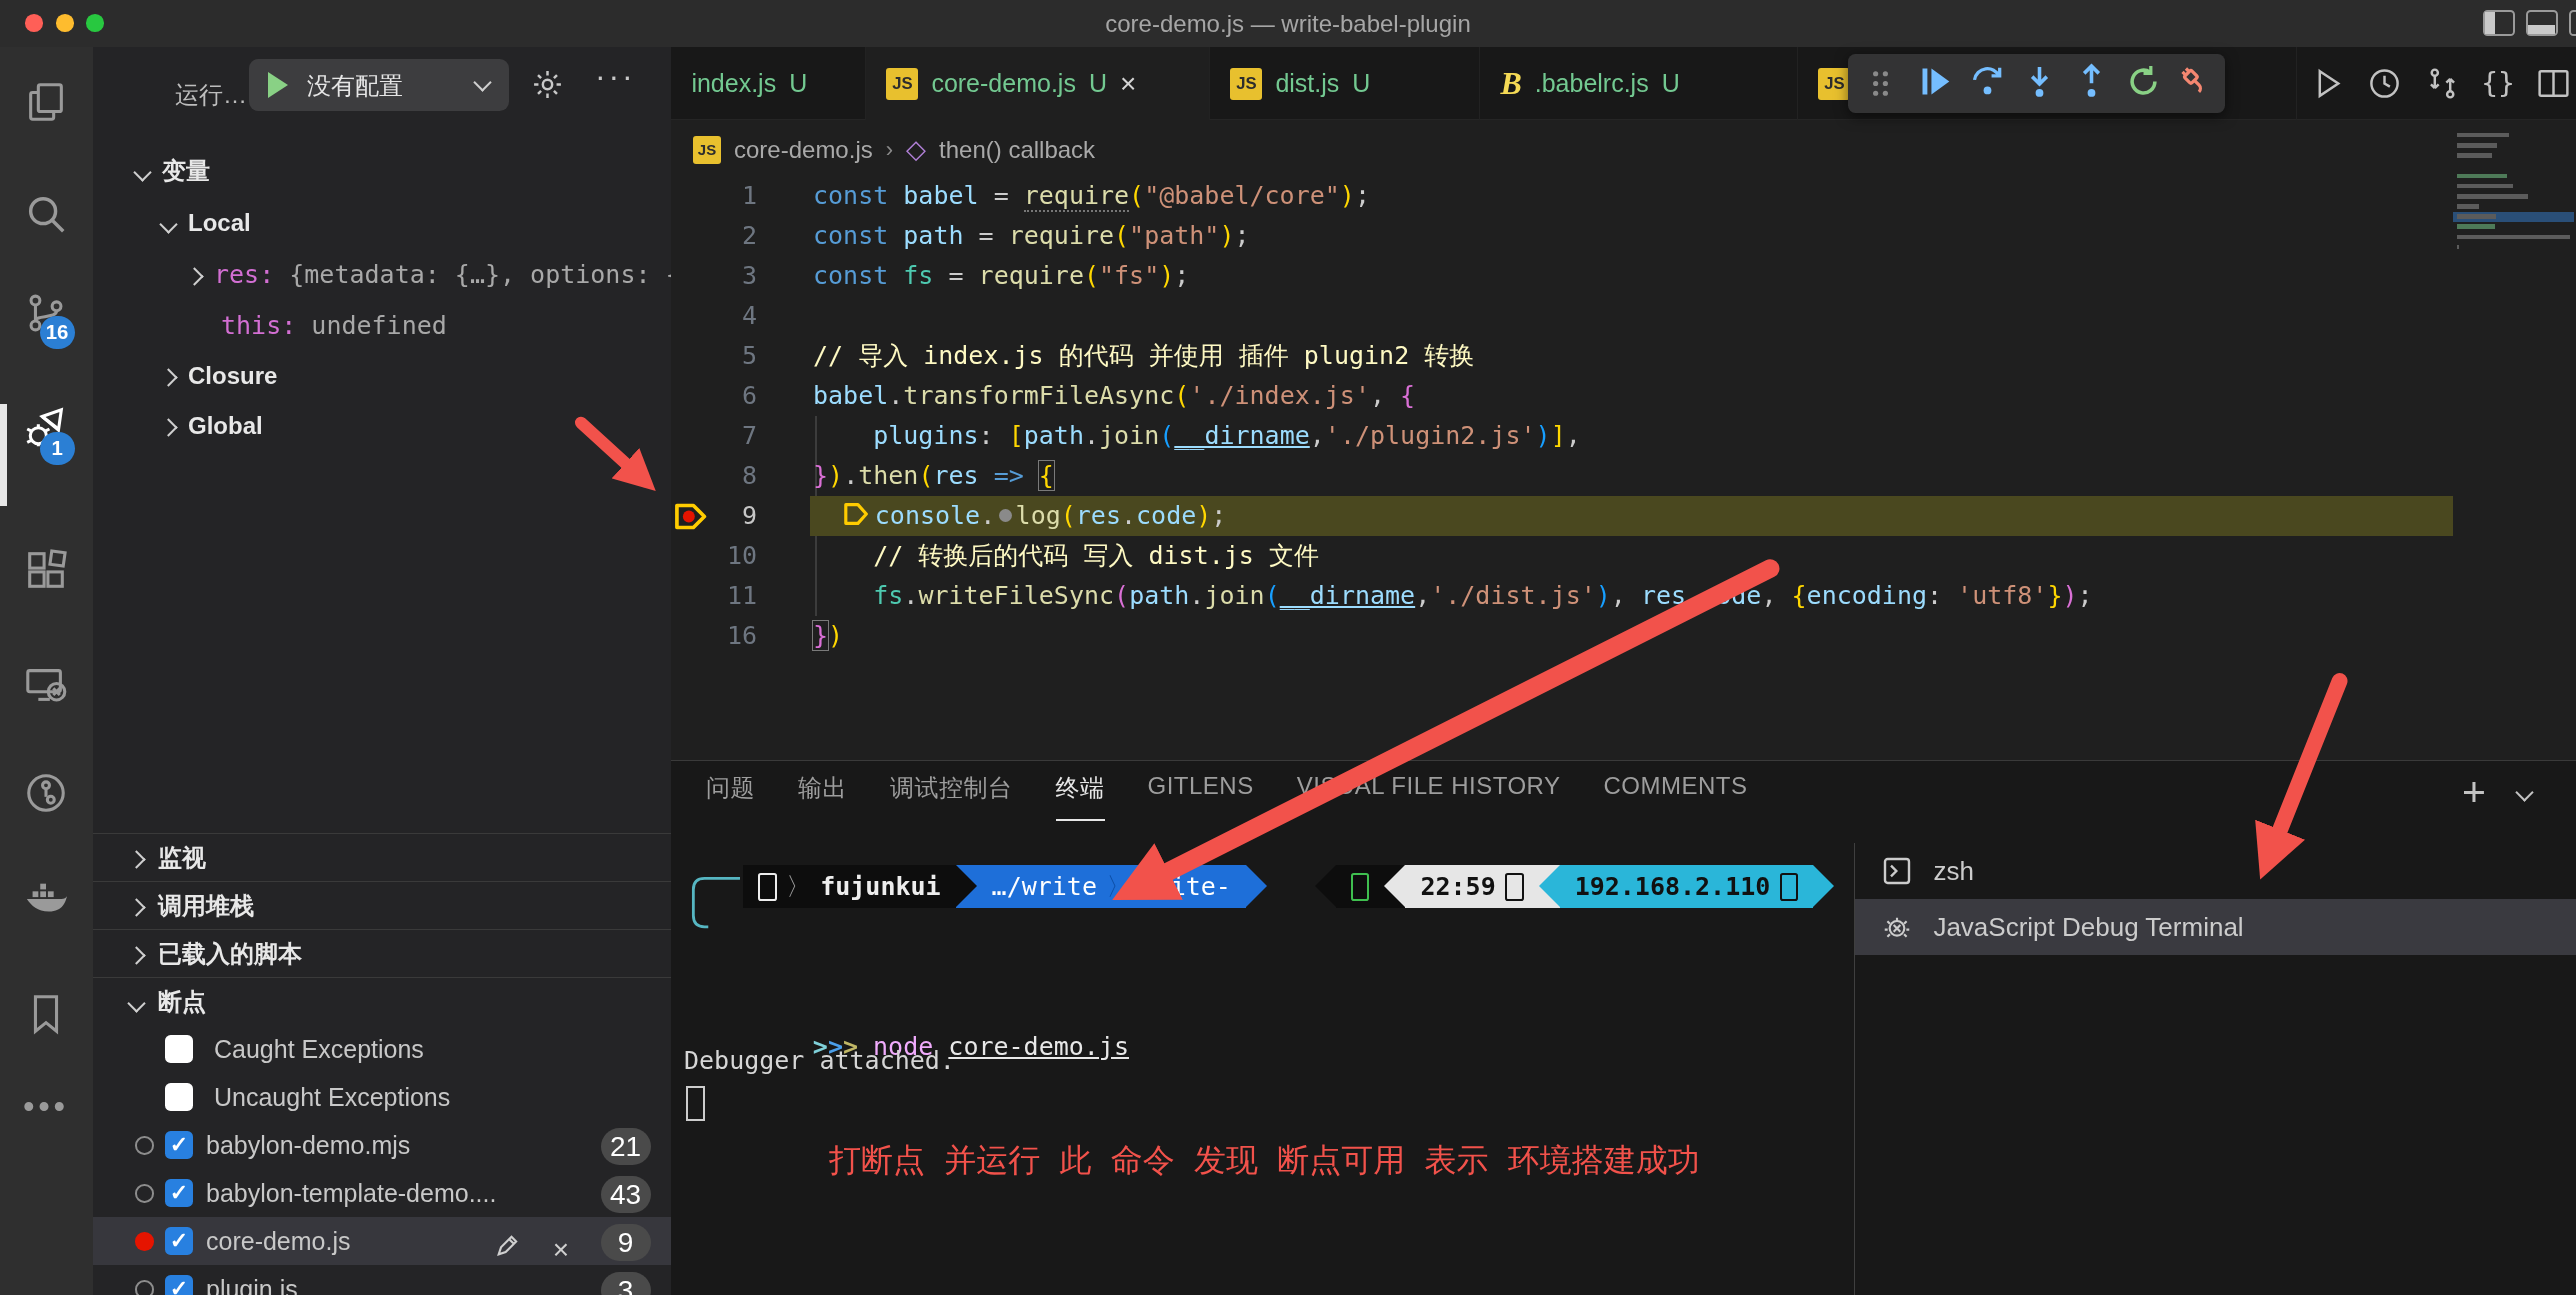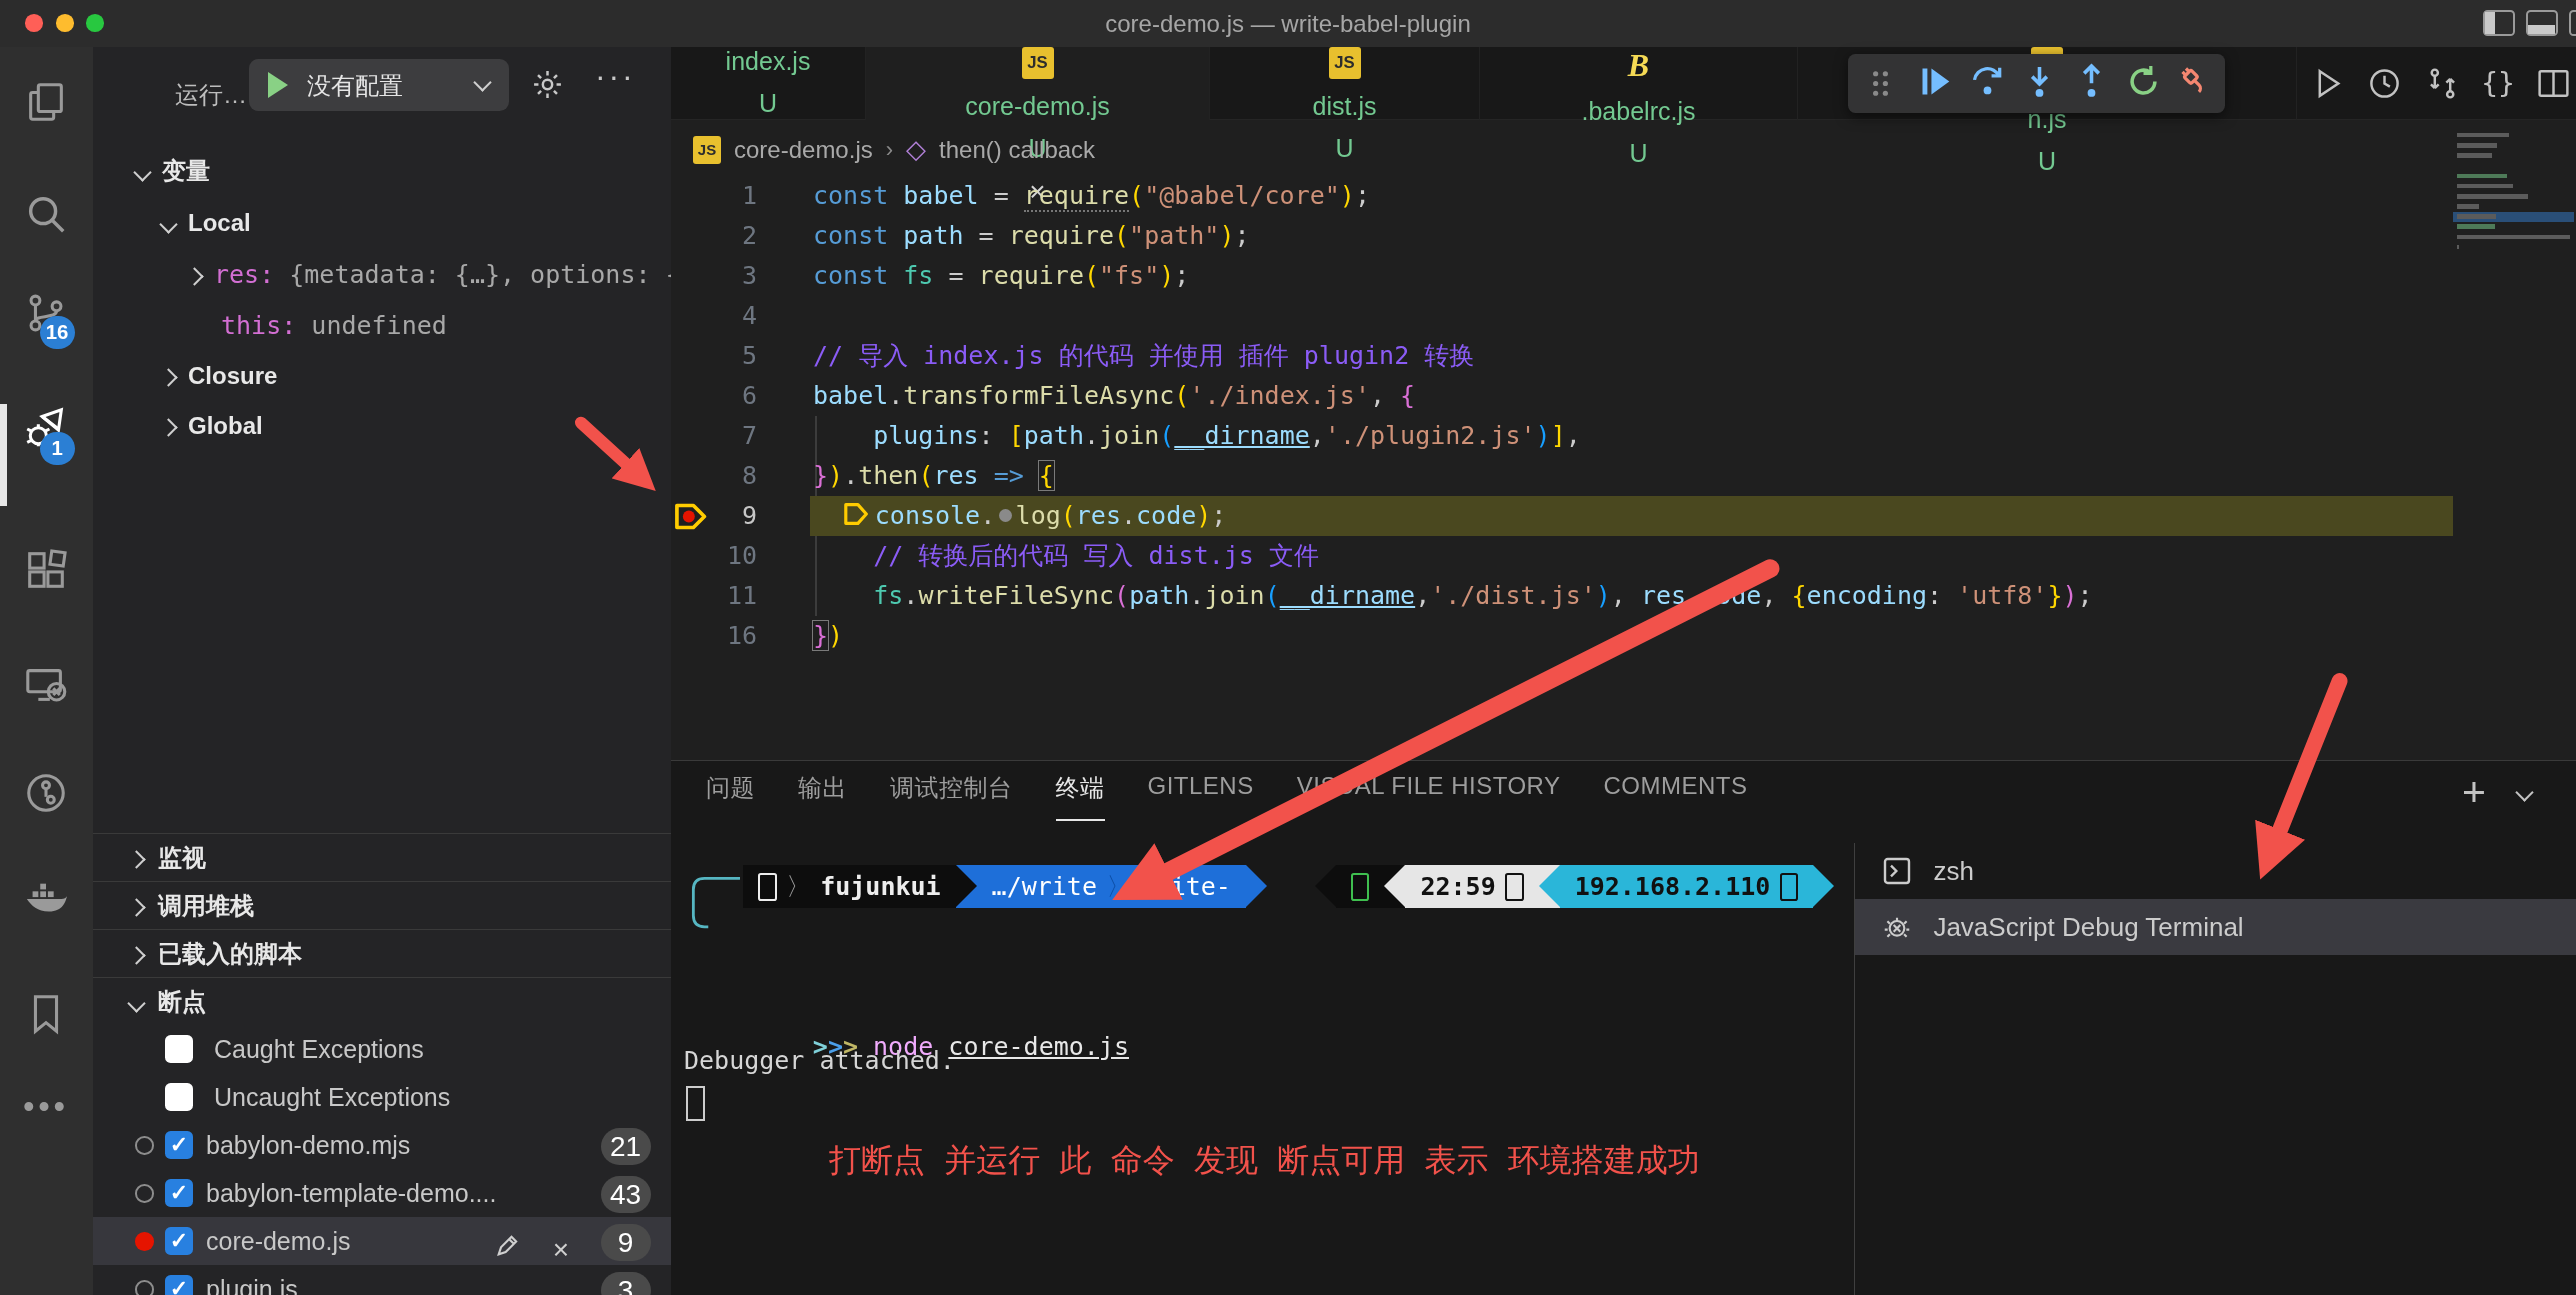--- a/index.html
+++ b/index.html
@@ -53,21 +53,21 @@
   .bp-badge { position:absolute; right:20.4px; top:6.5px; min-width:50px; height:37px; background:#4a4a4a;
               border-radius:18.6px; color:#fff; font-size:28px; line-height:37px; text-align:center; }
   .bp-act { position:absolute; top:9.3px; color:#cfcfcf; font-size:28px; }
   .row-selected { background:#37373d; }
 
   
   #editor { left:671px; top:47px; width:1905px; height:713px; background:#1f1f1f; }
   #tabbar { left:0; top:0; width:1905px; height:73px; background:#181818; border-bottom:0.9px solid #252525; }
   .tab { position:absolute; top:0; height:73px; border-right:1.9px solid #222; white-space:nowrap;
          font-size:25px; color:#73c991; }
-  .tab .inner { display:flex; align-items:center; height:73px; padding:0 20.4px; gap:13px;flex-direction:column; }
+  .tab .inner { display:flex; align-items:center; height:73px; padding:0 20.4px; gap:13px; }
   .tab.active { background:#1f1f1f; }
   .jsic { display:inline-block; width:32px; height:32px; background:#e8c02e; color:#2d2d2d;
           font-weight:bold; font-size:16.7px; text-align:center; line-height:32px; border-radius:3px;
           font-family:"Liberation Sans", sans-serif; }
   .babelic { display:inline-block; color:#f5da55; font-size:32px; font-style:italic; font-weight:bold;
              font-family:"Liberation Serif", serif; }
   .tab-close { color:#d4d4d4; font-size:28px; }
   #editor-actions { right:3.7px; top:0; height:73px; display:flex; align-items:center; gap:20.4px; color:#c2c2c2; }
   #editor-actions svg { width:37px; height:37px; }
   .braces-ic { font-size:28px; color:#c2c2c2; font-family:"DejaVu Sans Mono", monospace; }
@@ -84,21 +84,21 @@
   .sym-ic { color:#b180d7; font-size:26px; }
 
   #code { left:0; top:129px; width:1905px; }
   .code-line { position:relative; height:40px; line-height:40px; white-space:pre;
                font-family:"DejaVu Sans Mono", monospace; font-size:25px; }
   .gutter-num { position:absolute; left:0; width:86px; text-align:right; color:#6e7681; }
   .line-hl .gutter-num { color:#c6c6c6; }
   .code-text { position:absolute; left:142px; }
   .hl-bar { position:absolute; left:139px; width:1643px; height:40px; background:#4a481f; }
   .tk-kw{color:#569cd6} .tk-var{color:#9cdcfe} .tk-fn{color:#dcdcaa} .tk-str{color:#ce9178}
-  .tk-cmt{color:#8b5cf6} .tk-pun{color:#cccccc} .tk-type{color:#4ec9b0}
+  .tk-cmt{color:#fef9c3} .tk-pun{color:#cccccc} .tk-type{color:#4ec9b0}
   .tk-b1{color:#ffd700} .tk-b2{color:#da70d6} .tk-b3{color:#179fff}
   .tk-usc{color:#9cdcfe; text-decoration:underline}
   .tk-req{color:#dcdcaa; border-bottom:2.8px dotted #777}
   .tk-b1m{color:#ffd700; outline:1.9px solid #7a7a7a; outline-offset:-0.9px}
   .tk-b2m{color:#da70d6; outline:1.9px solid #7a7a7a; outline-offset:-0.9px}
   .step-icon { display:inline-block; width:28px; height:28px; vertical-align:-3.7px; margin-right:3.7px; }
   .drop-dot { display:inline-block; width:13px; height:13px; border-radius:50%; background:#8a8a8a;
               vertical-align:1.9px; margin:0 3.7px; }
   .gutter-bp { left:1.9px; width:39px; height:33px; }
   #indent-guide { left:144px; width:1.9px; background:#3c3c3c; }

